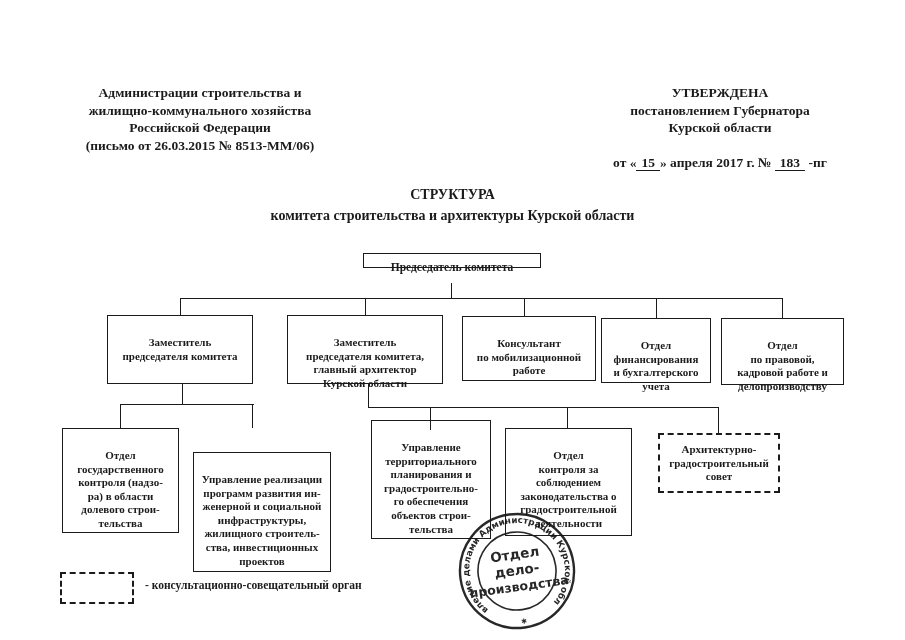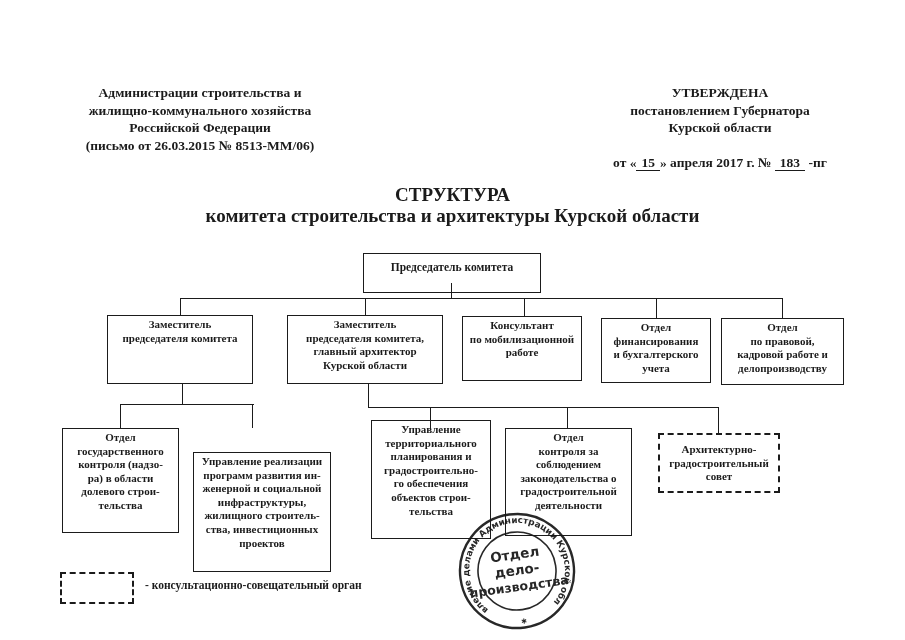--- a/index.html
+++ b/index.html
@@ -6,31 +6,31 @@
   body{
     width:905px;height:640px;position:relative;overflow:hidden;
     background:#ffffff;color:#1b1b1b;
     font-family:"Liberation Serif","DejaVu Serif",serif;
   }
   .center-block{position:absolute;text-align:center;font-weight:bold;font-size:13.5px;line-height:17.5px;}
   .approval-left{left:35px;top:84px;width:330px;}
   .approval-right{left:555px;top:84px;width:330px;}
   .date-line{margin-top:17px;white-space:nowrap;}
   .uline{display:inline-block;border-bottom:1.2px solid #1b1b1b;padding:0 5px;line-height:14px;}
-  .doc-title{position:absolute;left:0;top:184px;width:905px;text-align:center;font-weight:bold;font-size:19px;line-height:21px;}
+  .doc-title{position:absolute;left:0;top:184px;width:905px;text-align:center;font-weight:bold;font-size:14px;line-height:21px;}
   .obox{
     position:absolute;box-sizing:border-box;border:1.4px solid #1b1b1b;
     text-align:center;font-weight:bold;font-size:11px;line-height:13.6px;
-    white-space:pre-line;padding-top:2px;background:#fff;
+    white-space:pre-line;padding-top:20px;background:#fff;
   }
   .obox.dashed{border:2px dashed #1b1b1b;}
-  .chairman{left:363px;top:253px;width:178px;height:40px;font-size:11.5px;padding-top:7px;}
+  .chairman{left:363px;top:253px;width:178px;height:15px;font-size:11.5px;padding-top:7px;}
   .b1{left:107px;top:315px;width:146px;height:69px;}
   .b2{left:287px;top:315px;width:156px;height:69px;}
-  .b3{left:462px;top:316px;width:120px;height:65px;}
+  .b3{left:462px;top:316px;width:134px;height:65px;}
   .b4{left:601px;top:318px;width:110px;height:65px;}
   .b5{left:721px;top:318px;width:123px;height:67px;}
   .c1{left:62px;top:428px;width:117px;height:105px;}
   .c2{left:193px;top:452px;width:138px;height:120px;}
   .c3{left:371px;top:420px;width:120px;height:119px;}
   .c4{left:505px;top:428px;width:127px;height:108px;}
   .c5{left:658px;top:433px;width:122px;height:60px;padding-top:8px;}
   .line{position:absolute;background:#1b1b1b;}
   .legend-box{position:absolute;left:60px;top:572px;width:74px;height:32px;border:2px dashed #1b1b1b;box-sizing:border-box;}
   .legend-text{position:absolute;left:145px;top:579px;font-weight:bold;font-size:11.5px;}

